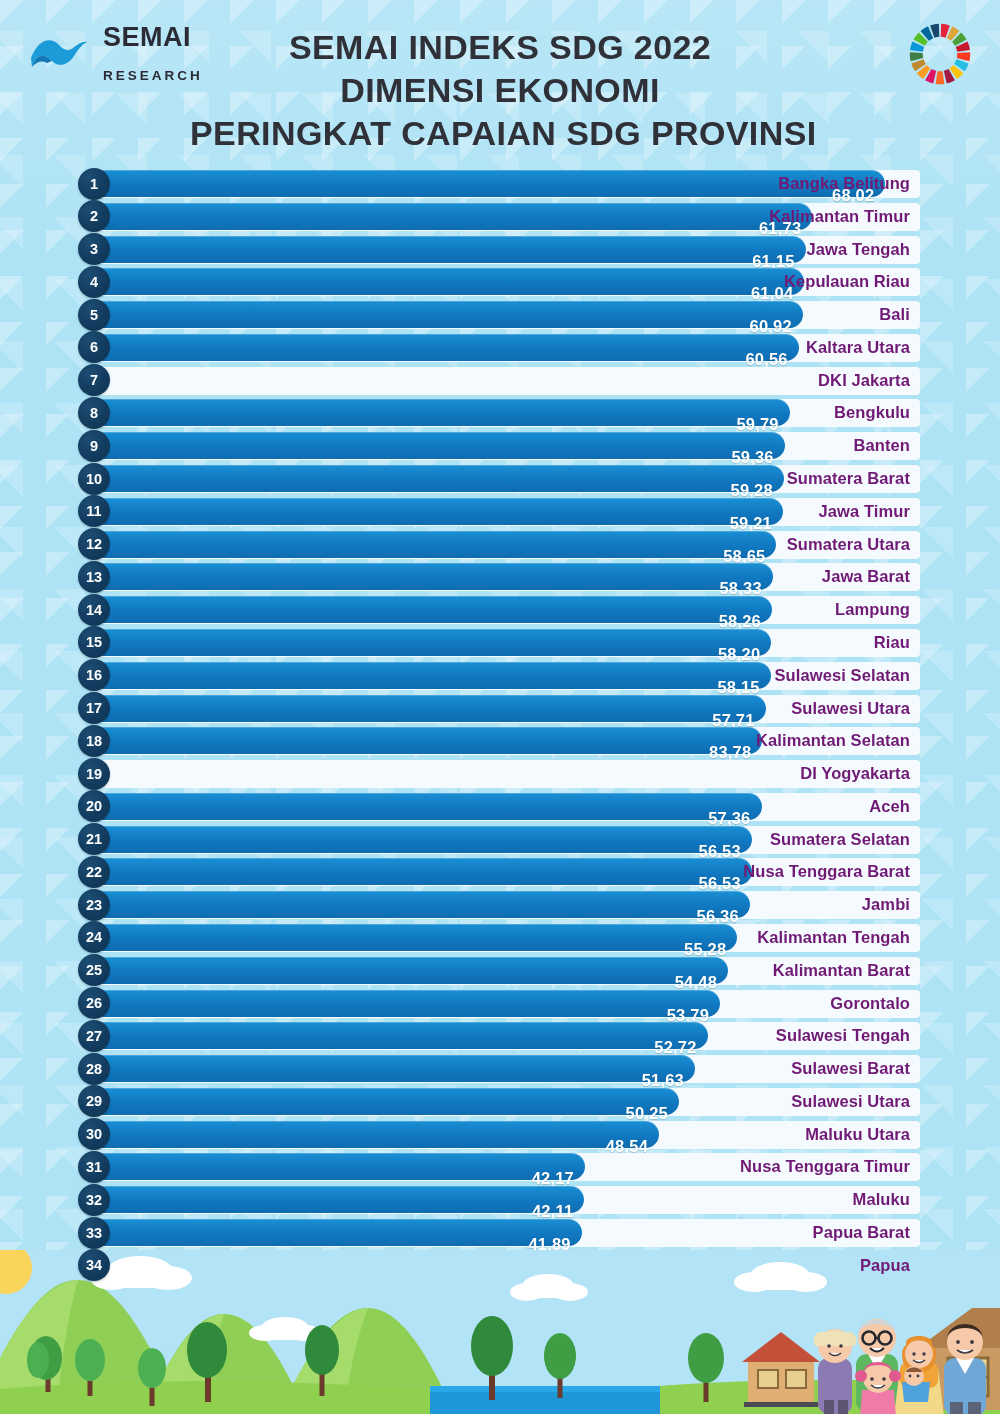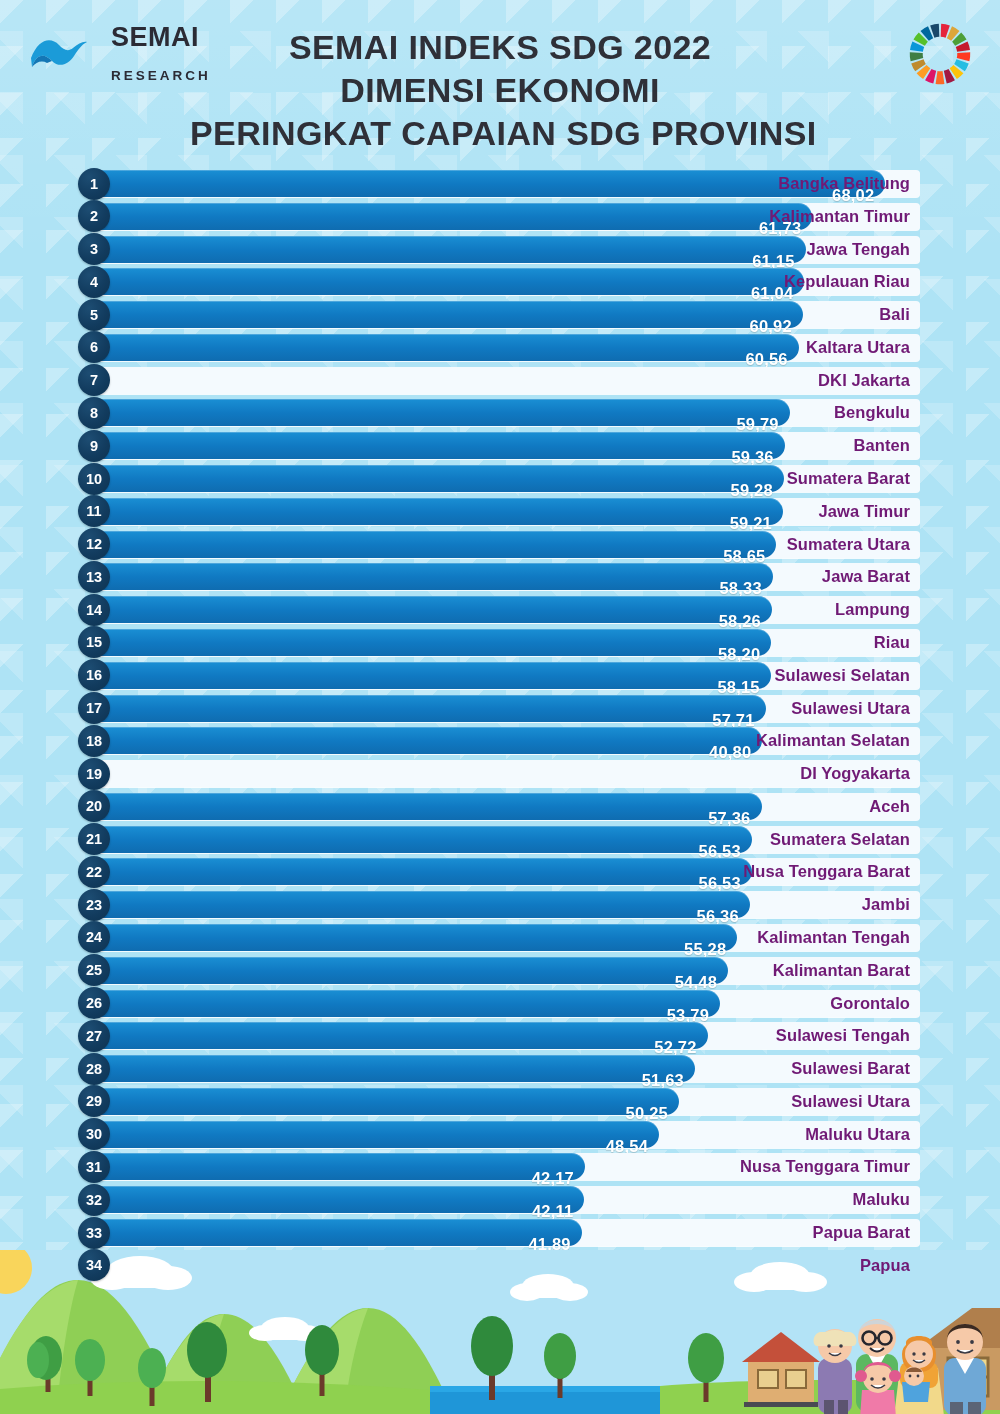--- a/index.html
+++ b/index.html
@@ -33,21 +33,21 @@
   #header {
     position: absolute;
     top: 0; left: 0; right: 0;
     height: 150px;
   }
   #logo-block {
     position: absolute;
     left: 28px; top: 24px;
     display: flex;
     align-items: center;
-    gap: 21px;
+    gap: 13px;
   }
   #logo-mark { width: 62px; height: 42px; display: block; }
   #logo-words { line-height: 1; }
   #logo-semai {
     font-size: 27px; font-weight: 800; letter-spacing: .5px;
     color: #2b2b35; font-family: "Liberation Sans", sans-serif;
   }
   #logo-research {
     font-size: 13.5px; font-weight: 700; letter-spacing: 3.0px;
     color: #2b2b35; margin-top: 18px;
@@ -327,21 +327,21 @@
       <div class="row-track"></div>
       <div class="row-bar" style="width: 670.574px;">
         <span class="row-value">57,71</span>
       </div>
       <div class="row-rank">17</div>
       <div class="row-label">Sulawesi Utara</div>
     </div>
     <div class="chart-row">
       <div class="row-track"></div>
       <div class="row-bar" style="width: 667.32px;">
-        <span class="row-value">40,80</span>
+        <span class="row-value">83,78</span>
       </div>
       <div class="row-rank">18</div>
       <div class="row-label">Kalimantan Selatan</div>
     </div>
     <div class="chart-row">
       <div class="row-track"></div>
       <div class="row-rank">19</div>
       <div class="row-label">DI Yogyakarta</div>
     </div>
     <div class="chart-row">

